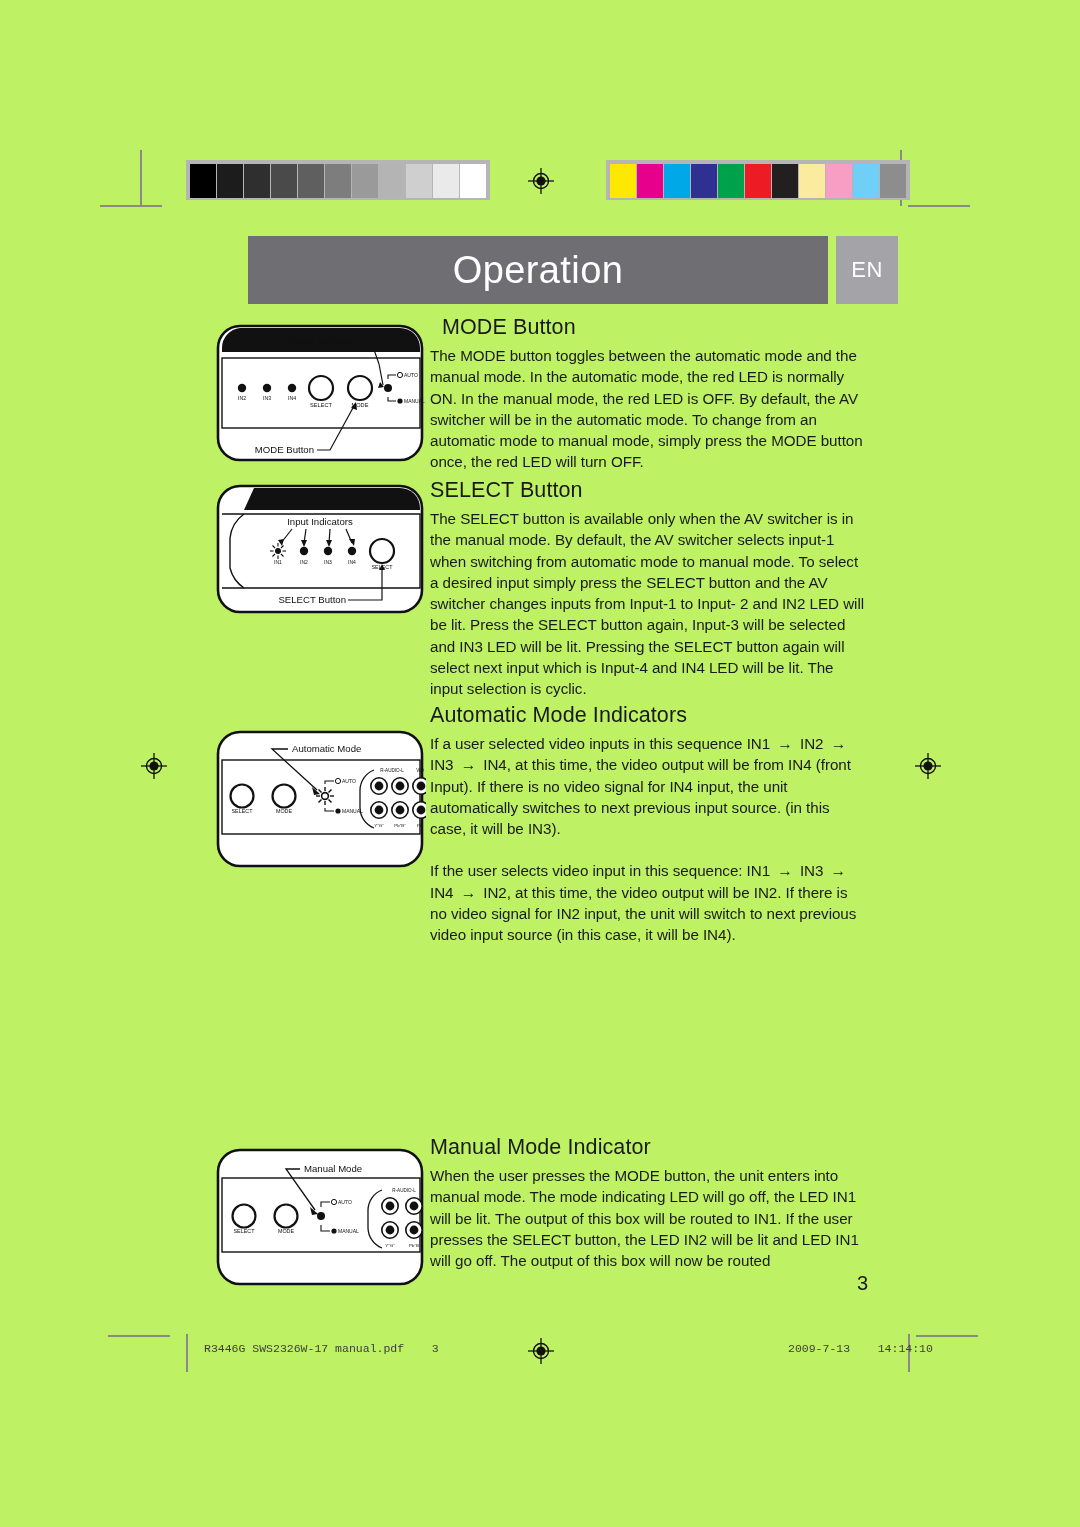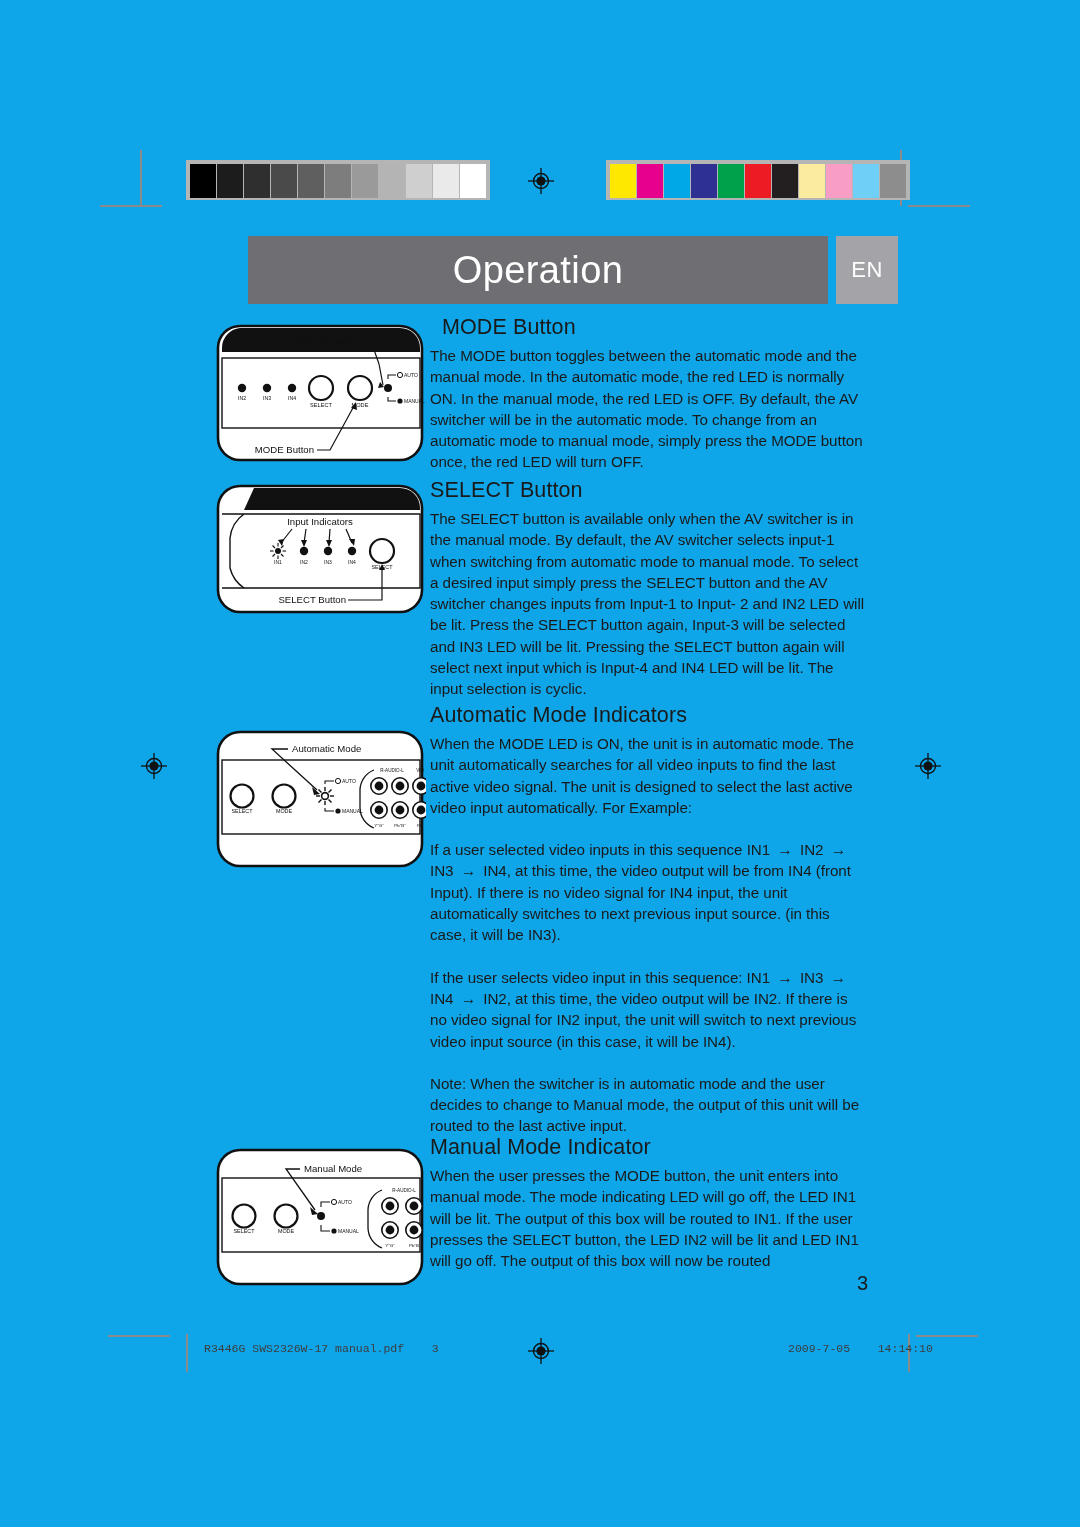--- a/index.html
+++ b/index.html
@@ -5,21 +5,21 @@
   * { box-sizing: border-box; }
   html, body {
     margin: 0; padding: 0;
     background: #ffffff;
     font-family: "Liberation Sans", sans-serif;
   }
   #page {
     position: relative;
     width: 1080px;
     height: 1527px;
-    background: #0ea5e9;
+    background: #bef264;
     overflow: hidden;
   }
 
   
   .calib-strip { position: absolute; top: 160px; left: 0; width: 1080px; height: 42px; }
   .swatch-row {
     position: absolute; top: 0;
     display: flex; height: 40px;
     border: 2px solid #b5b5b5;
     background: #b5b5b5;
@@ -363,35 +363,33 @@
     <p class="body">The MODE button toggles between the automatic mode and the manual mode.  In the automatic mode,  the red LED is  normally ON.  In the manual mode, the red LED is OFF.  By default, the AV switcher  will be in the automatic mode. To change from an automatic mode to manual mode, simply press the MODE button once, the red LED will turn OFF.</p>
   </div>
 
   <div class="text-col" style="top:478px;">
     <h2 class="sec-title">SELECT Button</h2>
     <p class="body">The SELECT button is available only when the AV switcher is in the manual mode.  By default, the AV switcher selects input-1 when switching from automatic mode to manual mode. To select a desired input simply press the SELECT button and the AV switcher changes inputs from Input-1 to Input- 2 and IN2 LED will be lit.  Press the SELECT button again, Input-3 will be selected and IN3 LED will be lit.  Pressing the SELECT button again will select next input which is Input-4 and IN4 LED will be lit.  The input selection is cyclic.</p>
   </div>
 
   <div class="text-col" style="top:703px;">
     <h2 class="sec-title">Automatic Mode Indicators</h2>
-    <p class="body">When the MODE LED is ON, the unit is in automatic mode.  The unit automatically searches for all video inputs to find the last active video signal.  The unit is designed to select the last active video input automatically. For Example:</p>
     <p class="body">If a user selected video inputs in this sequence IN1 <span class="arrow">→</span> IN2 <span class="arrow">→</span> IN3 <span class="arrow">→</span> IN4, at this time, the video output will be from IN4 (front Input).  If there is no video signal for IN4 input, the unit automatically switches to next previous input source. (in this case, it will be IN3).</p>
     <p class="body">If the user selects video input in this sequence: IN1 <span class="arrow">→</span> IN3 <span class="arrow">→</span> IN4 <span class="arrow">→</span> IN2, at this time, the video output will be IN2.  If there is no video signal for IN2 input, the unit will switch to next previous video input source (in this case, it will be IN4).</p>
-    <p class="body">Note: When the switcher is in automatic mode and the user decides to change to Manual mode, the output of this unit will be routed to the last active input.</p>
   </div>
 
   <div class="text-col" style="top:1135px;">
     <h2 class="sec-title">Manual Mode Indicator</h2>
     <p class="body">When the user presses the MODE button, the unit enters into manual mode.  The mode indicating LED will go off, the LED IN1 will be lit.  The output of this box will be routed to IN1.  If the user presses the SELECT button, the LED IN2 will be lit and LED IN1 will go off.  The output of this box will now be routed</p>
   </div>
 
   <div class="pagenum">3</div>
 
   <div class="footer">
     <div class="vrule" style="left:178px; top:4px; height:38px;"></div>
     <div class="hrule" style="left:100px; top:5px; width:62px;"></div>
     <div class="vrule" style="left:900px; top:4px; height:38px;"></div>
     <div class="hrule" style="left:908px; top:5px; width:62px;"></div>
     <div class="footer-text footer-left">R3446G SWS2326W-17 manual.pdf    3</div>
-    <div class="footer-text footer-right">2009-7-05    14:14:10</div>
+    <div class="footer-text footer-right">2009-7-13    14:14:10</div>
   </div>
 
 </div>
 
 </body></html>

